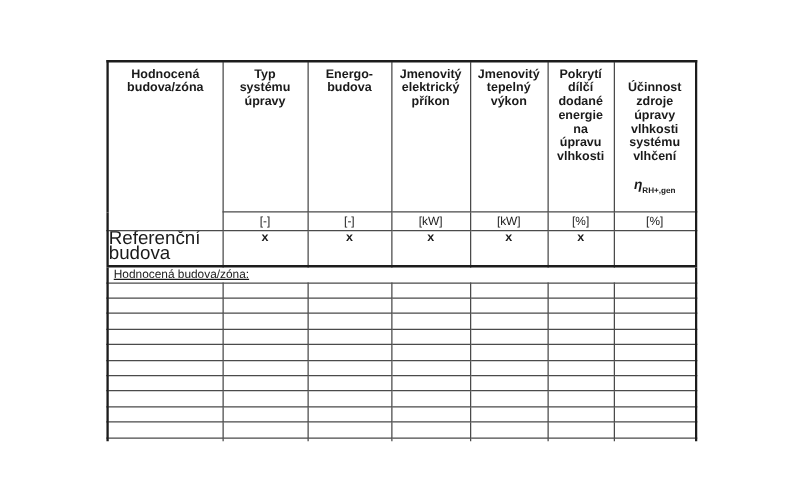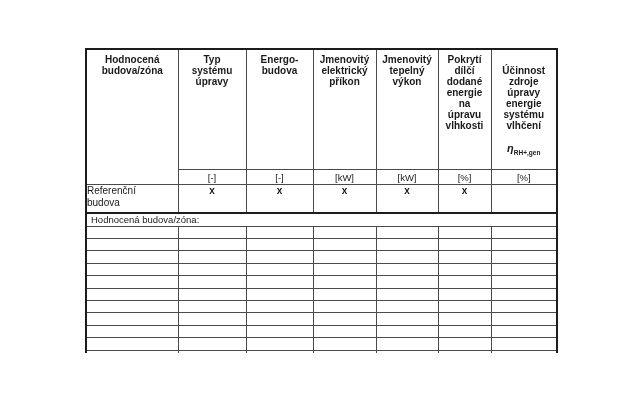--- a/index.html
+++ b/index.html
@@ -79,40 +79,41 @@
   }
   tr.units td {
     height: 15px;
     text-align: center;
     font-size: 9.5px;
     line-height: 13px;
     font-weight: normal;
   }
   tr.ref td { height: 28px; }
   td.ref-label {
-    font-size: 10px;
+    font-size: 15px;
     line-height: 11.5px;
     vertical-align: top;
     padding: 1px 3px;
     white-space: pre-line;
   }
   td.xmark {
     text-align: center;
     vertical-align: top;
     font-weight: bold;
     font-size: 10px;
     padding-top: 5px;
   }
   tr.section td {
     height: 13px;
     font-size: 9.5px;
     line-height: 12px;
     padding: 0 4px;
     vertical-align: middle;
     border-top: 2px solid var(--outer);
+    text-decoration: underline;
   }
   tr.empty { height: 12.4px; }
   tr.empty td { height: 12.4px; }
 </style>
 </head>
 <body>
 
 <div class="sheet">
   <div class="table-wrap">
     <table class="form">
@@ -144,21 +145,21 @@
 dílčí
 dodané
 energie
 na
 úpravu
 vlhkosti</td>
           <td>
             <div>Účinnost
 zdroje
 úpravy
-energie
+vlhkosti
 systému
 vlhčení</div>
             <div class="sym-line"><span>η</span><sub>RH+,gen</sub></div>
           </td>
         </tr>
         <tr class="units">
           <td>[-]</td>
           <td>[-]</td>
           <td>[kW]</td>
           <td>[kW]</td>

